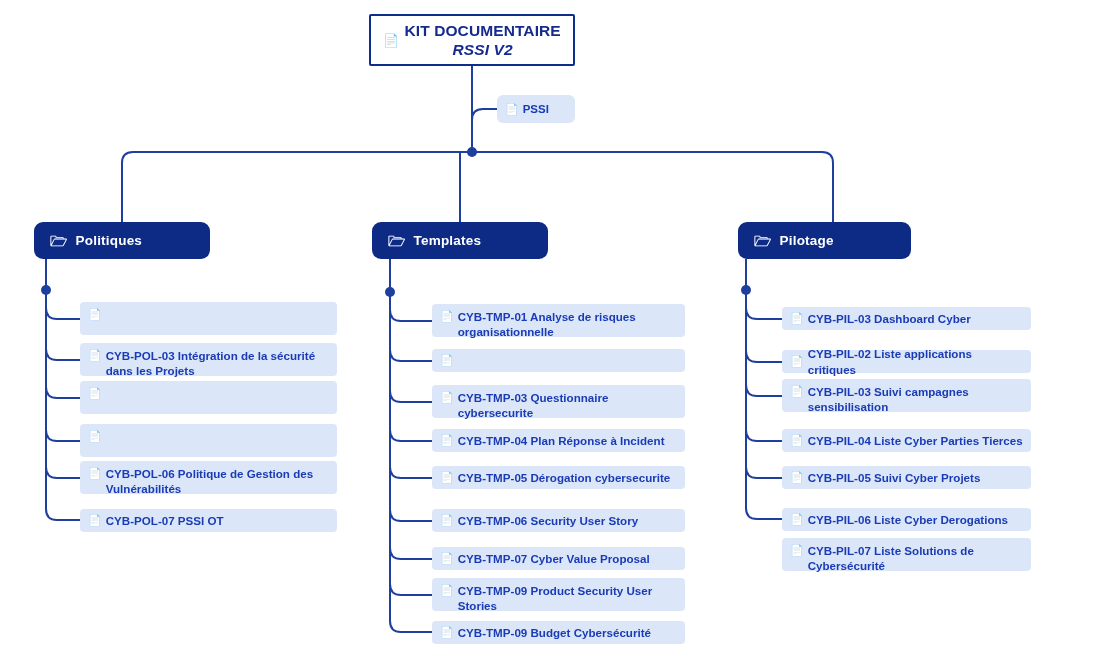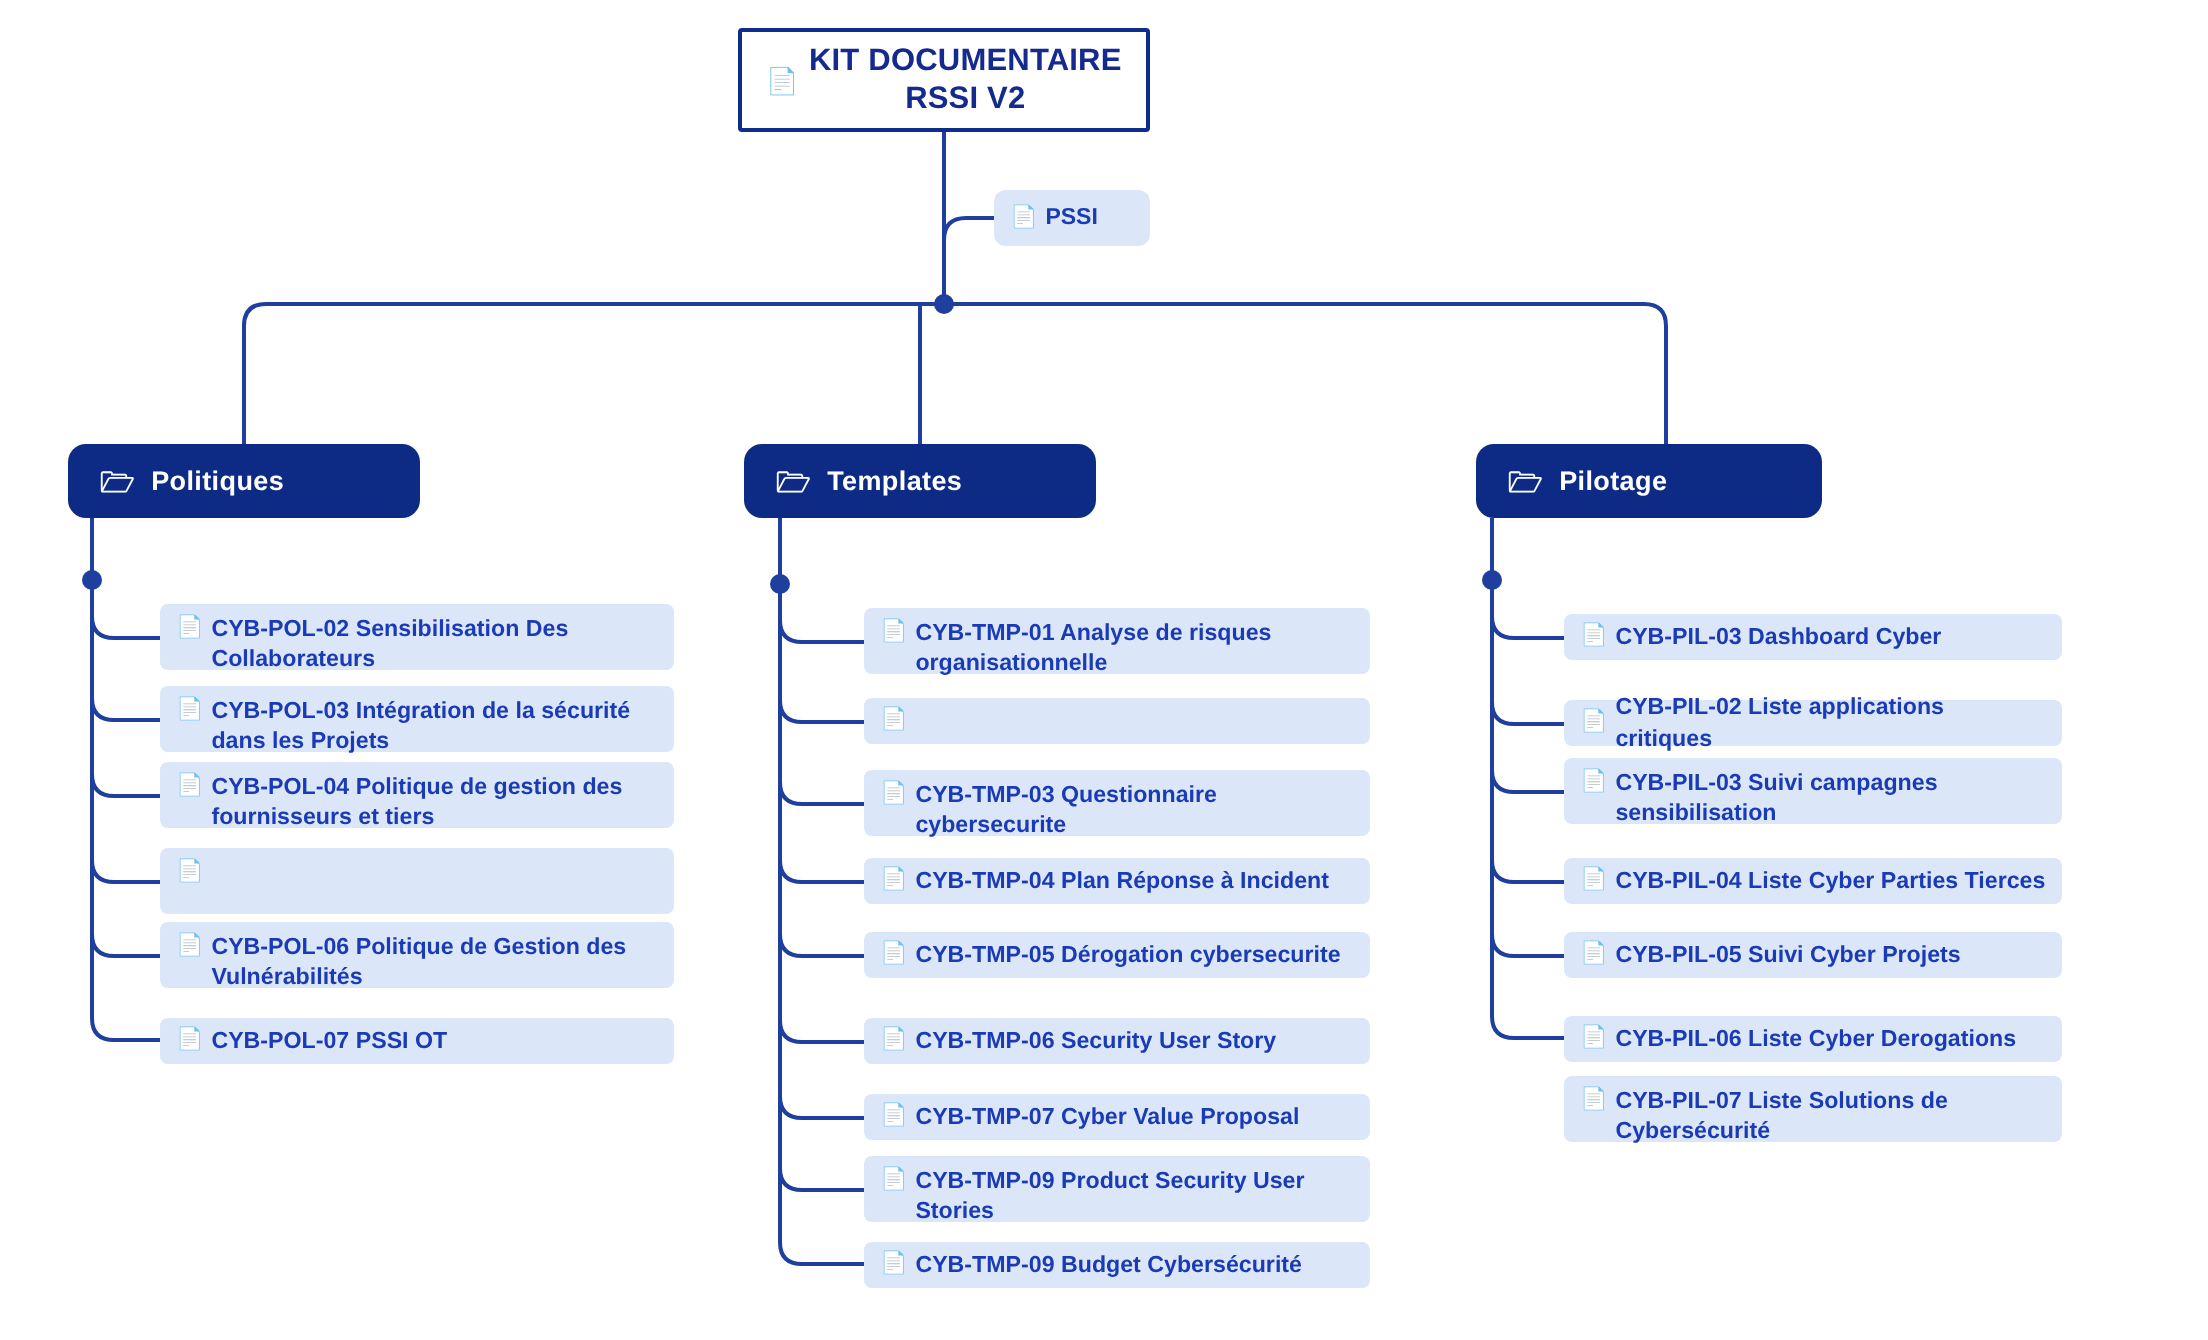--- a/index.html
+++ b/index.html
@@ -46,21 +46,21 @@
     font-weight: bold;
     letter-spacing: 0.1px;
     display: flex;
     align-items: center;
     justify-content: center;
     text-align: center;
     line-height: 1.25;
     padding: 0 6px;
   }
   .root-node .root-text { display: block; }
-  .root-line2 { display: block; }
+  .root-line2 { display: block; font-style: italic; }
 
   
   .pssi-node {
     position: absolute;
     left: 497px;
     top: 95px;
     width: 78px;
     height: 28px;
     box-sizing: border-box;
     background: #dbe7f8;
@@ -205,29 +205,27 @@
     <span>Templates</span>
   </div>
 
   <div class="cat-header" style="left:738px; top:222px; width:173px;">
     <span class="folder-icon">🗁</span>
     <span>Pilotage</span>
   </div>
 
   <div class="leaf" style="left:80px; top:302px; width:257px; height:33px;">
     <span class="doc-icon">📄</span>
-    <span class="leaf-label">CYB-POL-02 Sensibilisation Des Collaborateurs</span>
   </div>
   <div class="leaf" style="left:80px; top:343px; width:257px; height:33px;">
     <span class="doc-icon">📄</span>
     <span class="leaf-label">CYB-POL-03 Intégration de la sécurité dans les Projets</span>
   </div>
   <div class="leaf" style="left:80px; top:381px; width:257px; height:33px;">
     <span class="doc-icon">📄</span>
-    <span class="leaf-label">CYB-POL-04 Politique de gestion des fournisseurs et tiers</span>
   </div>
   <div class="leaf" style="left:80px; top:424px; width:257px; height:33px;">
     <span class="doc-icon">📄</span>
   </div>
   <div class="leaf" style="left:80px; top:461px; width:257px; height:33px;">
     <span class="doc-icon">📄</span>
     <span class="leaf-label">CYB-POL-06 Politique de Gestion des Vulnérabilités</span>
   </div>
   <div class="leaf" style="left:80px; top:509px; width:257px; height:23px; align-items:center;">
     <span class="doc-icon">📄</span>

